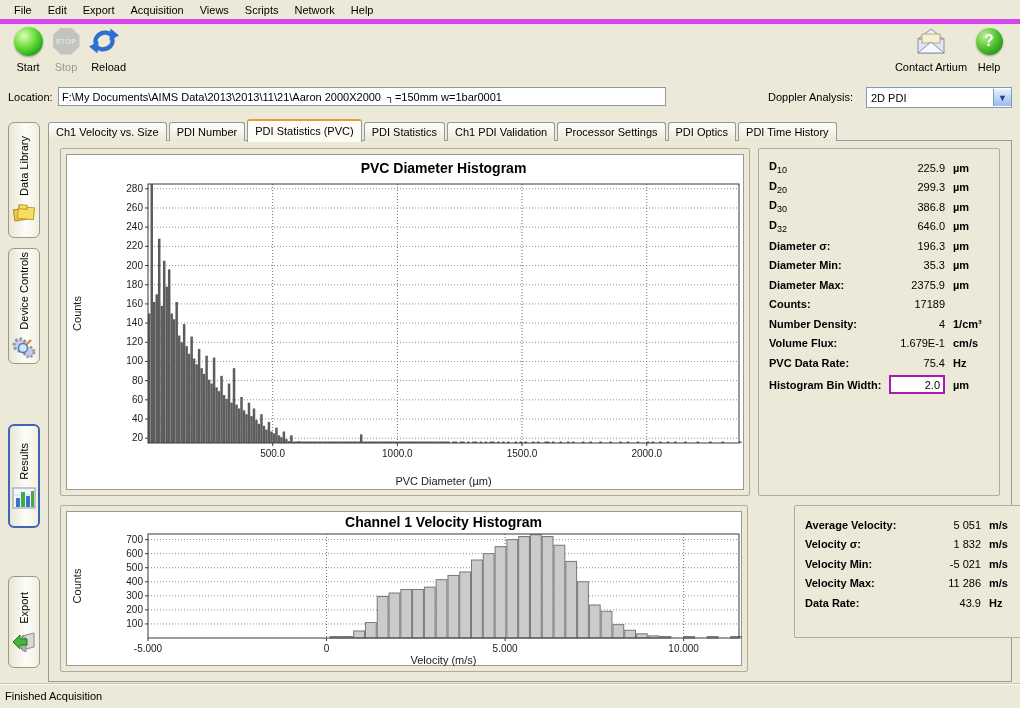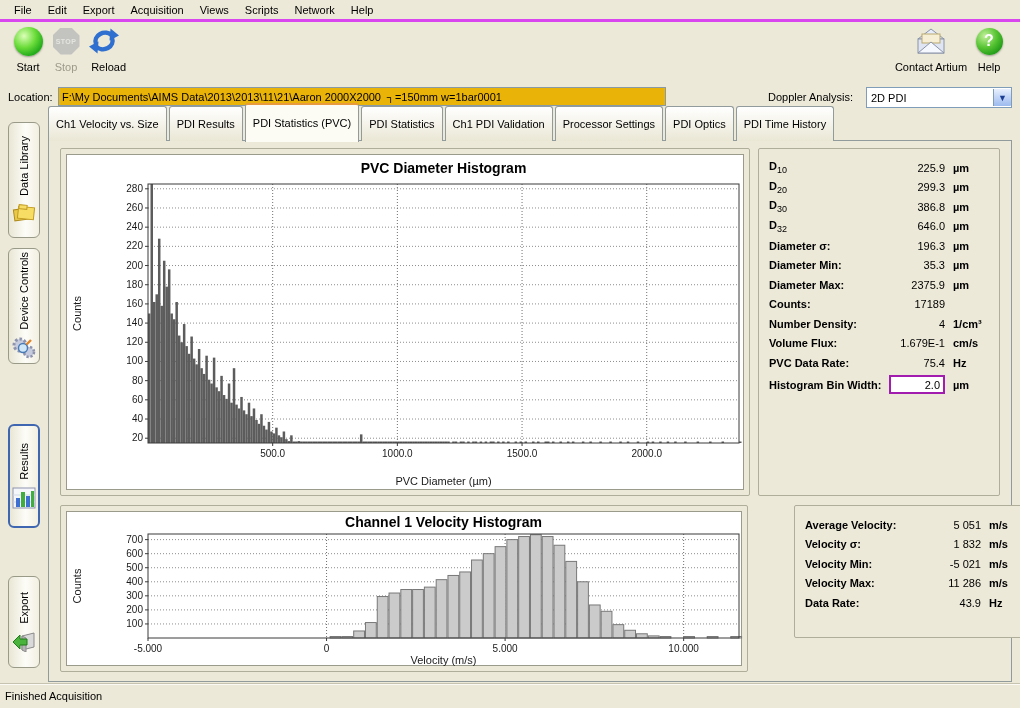--- a/index.html
+++ b/index.html
@@ -2,60 +2,60 @@
 <html><head>
 <meta charset="utf-8">
 <style>
   html,body{margin:0;padding:0;}
   body{
     width:1020px;height:708px;position:relative;overflow:hidden;
     background:#ece9d8;color:#000;
     font-family:"Liberation Sans",sans-serif;font-size:11px;
   }
   
-  .menubar{position:absolute;left:0;top:0;right:0;height:19px;display:flex;align-items:center;padding-left:6px;border-bottom:3px solid #d946ef;}
+  .menubar{position:absolute;left:0;top:0;right:0;height:19px;display:flex;align-items:center;padding-left:6px;border-bottom:5px solid #d946ef;}
   .menu-item{padding:2px 8px;cursor:default;}
   
   .tb-btn{position:absolute;top:24px;text-align:center;cursor:default;}
   .tb-icon{height:34px;display:flex;align-items:center;justify-content:center;}
   .tb-label{margin-top:3px;font-size:11px;}
   .tb-label.disabled{color:#9d9a8b;}
   .circle-green{width:29px;height:29px;border-radius:50%;
     background:radial-gradient(circle at 10px 9px,#dcffb8,#6bdc3a 42%,#27ae1c 72%,#138f12);
     box-shadow:0 1px 2px rgba(0,0,0,.35);}
   .octagon{width:27px;height:27px;background:#bdbdbd;opacity:.85;
     clip-path:polygon(30% 0,70% 0,100% 30%,100% 70%,70% 100%,30% 100%,0 70%,0 30%);
     display:flex;align-items:center;justify-content:center;
     color:#e3e3e3;font-weight:bold;font-size:7px;letter-spacing:.4px;}
   .circle-help{width:27px;height:27px;border-radius:50%;
     background:radial-gradient(circle at 9px 8px,#c2f09a,#57c433 45%,#1f9a16 78%,#117a10);
     box-shadow:0 1px 2px rgba(0,0,0,.35);
     display:flex;align-items:center;justify-content:center;color:#fff;font-weight:bold;font-size:16px;}
   
   .loc-label{position:absolute;left:8px;top:91px;}
   .loc-input{position:absolute;left:58px;top:87px;width:600px;height:17px;
-    background:#eab308;border:1px solid #8a9aa5;font-family:"Liberation Sans",sans-serif;
+    background:#ffffff;border:1px solid #8a9aa5;font-family:"Liberation Sans",sans-serif;
     font-size:11px;padding:0 3px;color:#000;}
   .dop-label{position:absolute;left:768px;top:91px;}
   .dropdown{position:absolute;left:866px;top:87px;width:144px;height:19px;background:#fff;
     border:1px solid #7f9db9;display:flex;align-items:center;}
   .dropdown .dd-text{flex:1;padding-left:4px;}
   .dd-arrow{width:17px;height:17px;border-left:1px solid #7f9db9;
     background:linear-gradient(#e8f0fd,#b9cff5 60%,#9dbbee);
     display:flex;align-items:center;justify-content:center;color:#1c3f94;font-size:9px;border-radius:0 1px 1px 0;}
   
   .side-btn{position:absolute;left:8px;width:32px;box-sizing:border-box;
     border:1px solid #9a9a88;border-radius:6px;
     background:linear-gradient(to right,#e9e6d4,#fdfdf8 55%,#f2efe1);
     display:flex;flex-direction:column;align-items:center;justify-content:center;gap:7px;cursor:default;}
   .side-btn.selected{border:2px solid #3f67b1;}
   .side-label{writing-mode:vertical-rl;transform:rotate(180deg);font-size:11px;color:#000;white-space:nowrap;}
   
   .tabs{position:absolute;left:48px;top:119px;display:flex;align-items:flex-end;gap:2px;height:22px;z-index:3;}
-  .tab{height:18px;line-height:18px;padding:8px 7px;background:linear-gradient(#ffffff,#eae7d5);
+  .tab{height:18px;line-height:18px;padding:0 7px;background:linear-gradient(#ffffff,#eae7d5);
     border:1px solid #919b9c;border-bottom:none;border-radius:3px 3px 0 0;white-space:nowrap;cursor:default;text-align:right;}
   .tab.active{height:21px;line-height:20px;background:#fcfcf5;border-top:2px solid #e89a3c;margin-bottom:-1px;z-index:4;position:relative;}
   
   .content{position:absolute;left:48px;top:140px;width:964px;height:542px;
     border:1px solid #919b9c;background:#ece9d8;box-sizing:border-box;}
   .group-panel{position:absolute;background:#ece9d8;border:1px solid #aeae9a;border-radius:2px;box-sizing:border-box;}
   .chart-white{position:absolute;left:5px;top:5px;right:5px;bottom:5px;background:#fff;border:1px solid #9b9b8b;}
   .chart-white svg{position:absolute;left:0;top:0;}
   svg text{font-family:"Liberation Sans",sans-serif;}
   
@@ -168,21 +168,21 @@
   <span class="side-label">Export</span>
   <svg width="24" height="22" viewBox="0 0 24 22">
     <polygon points="10,6 22,3 22,17 10,20" fill="#d9d9d9" stroke="#8a8a8a"></polygon>
     <polygon points="10,6 14,8 14,22 10,20" fill="#b5b5b5" stroke="#8a8a8a"></polygon>
     <polygon points="1,12 8,5 8,9 15,9 15,15 8,15 8,19" fill="#49b33c" stroke="#1f7a18"></polygon>
   </svg>
 </div>
 
 <div class="tabs">
   <div class="tab">Ch1 Velocity vs. Size</div>
-  <div class="tab">PDI Results</div>
+  <div class="tab">PDI Number</div>
   <div class="tab active">PDI Statistics (PVC)</div>
   <div class="tab">PDI Statistics</div>
   <div class="tab">Ch1 PDI Validation</div>
   <div class="tab">Processor Settings</div>
   <div class="tab">PDI Optics</div>
   <div class="tab">PDI Time History</div>
 </div>
 
 <div class="content"></div>
 

